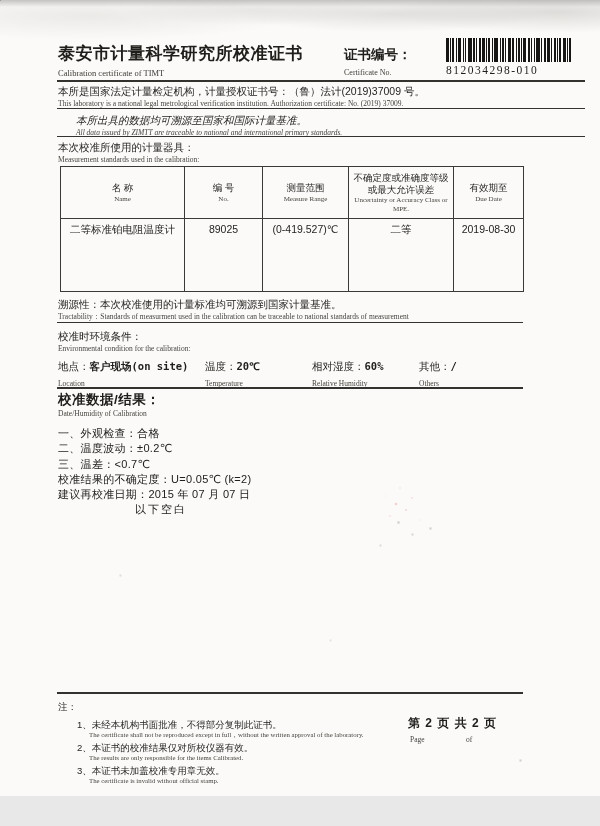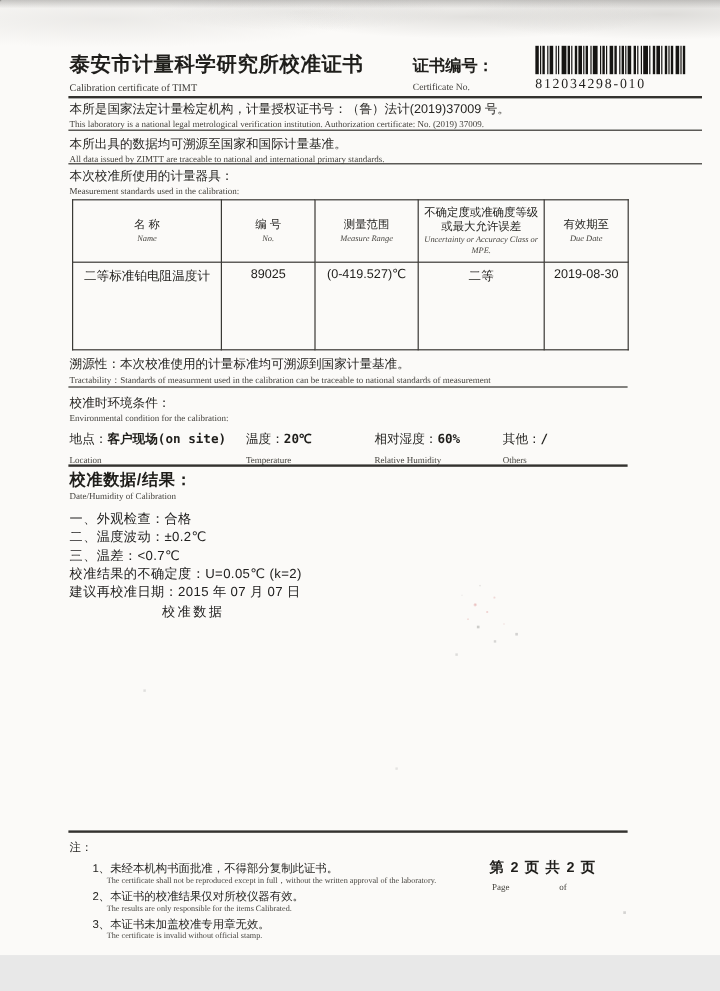--- a/index.html
+++ b/index.html
@@ -26,21 +26,21 @@
   .barcode{display:flex;align-items:stretch;height:24px;width:152px;overflow:hidden;}
   .barcode span{display:block;height:100%;flex:0 0 auto;}
   .barcode .bar{background:#161513;}
   .barcode .gap{background:transparent;}
   .barcode-num{font-family:"Liberation Serif","DejaVu Serif",serif;font-size:11.5px;letter-spacing:1.5px;color:#1f1e1b;margin-top:2px;}
   table.std{border-collapse:collapse;table-layout:fixed;width:463px;height:126px;}
   table.std,table.std td,table.std th{border:1.2px solid #3a3935;}
   table.std th{font-weight:normal;vertical-align:middle;padding:2px 1px;}
   table.std td{vertical-align:top;text-align:center;padding-top:4px;}
   .th-zh{font-size:9.5px;line-height:11.5px;color:#262522;}
-  .th-en{font-family:"Liberation Serif","DejaVu Serif",serif;font-size:7px;line-height:8.5px;color:#46443f;margin-top:1px;font-style:italic;}
+  .th-en{font-family:"Liberation Serif","DejaVu Serif",serif;font-size:7px;line-height:8.5px;color:#46443f;margin-top:1px;}
   .cell{font-size:10.5px;color:#1f1e1b;}
   .env-label{font-size:10.5px;color:#262522;}
   .env-value{font-family:"DejaVu Sans Mono","Liberation Mono",monospace;font-size:10.5px;font-weight:bold;color:#1f1e1b;}
   .results-title{font-size:13.5px;font-weight:bold;color:#1f1e1b;letter-spacing:.5px;}
   .result-line{font-size:11px;line-height:15.3px;color:#222120;letter-spacing:.3px;}
   .end-note{font-size:11px;color:#222120;margin-left:77px;letter-spacing:2px;}
   .note-zh{font-size:9.5px;line-height:11px;color:#262522;}
   .note-en{font-family:"Liberation Serif","DejaVu Serif",serif;font-size:6.8px;line-height:8px;color:#46443f;margin:1px 0 3px 12px;}
   .page-zh{font-size:12px;font-weight:bold;letter-spacing:1px;color:#1f1e1b;}
   .page-en{font-family:"Liberation Serif","DejaVu Serif",serif;font-size:7.5px;color:#46443f;}
@@ -157,21 +157,21 @@
     <div class="barcode-num">812034298-010</div>
   </div>
   <div class="hline" style="left:57px;top:80px;width:528px;height:2px;"></div>
 
   <div class="abs" style="left:58px;top:85px;width:520px;">
     <div class="zh">本所是国家法定计量检定机构，计量授权证书号：（鲁）法计(2019)37009 号。</div>
     <div class="en" style="margin-top:2px;">This laboratory is a national legal metrological verification institution. Authorization certificate: No. (2019) 37009.</div>
   </div>
   <div class="hline" style="left:57px;top:108px;width:528px;height:1.2px;"></div>
 
-  <div class="abs" style="left:58px;top:114px;width:520px;">
+  <div class="abs" style="left:76px;top:114px;width:520px;font-style:italic;">
     <div class="zh">本所出具的数据均可溯源至国家和国际计量基准。</div>
     <div class="en" style="margin-top:2px;">All data issued by ZIMTT are traceable to national and international primary standards.</div>
   </div>
   <div class="hline" style="left:57px;top:136px;width:528px;height:1.2px;"></div>
 
   <div class="abs" style="left:58px;top:141px;width:520px;">
     <div class="zh">本次校准所使用的计量器具：</div>
     <div class="en" style="margin-top:2px;">Measurement standards used in the calibration:</div>
   </div>
 
@@ -249,21 +249,21 @@
 
   <div class="abs" style="left:58px;top:391px;width:466px;">
     <div class="results-title">校准数据/结果：</div>
     <div class="en">Date/Humidity of Calibration</div>
     <div style="margin-top:8px;">
       <div class="result-line">一、外观检查：合格</div>
       <div class="result-line">二、温度波动：±0.2℃</div>
       <div class="result-line">三、温差：&lt;0.7℃</div>
       <div class="result-line">校准结果的不确定度：U=0.05℃ (k=2)</div>
       <div class="result-line">建议再校准日期：2015 年 07 月 07 日</div>
-      <div class="end-note">校准数据</div>
+      <div class="end-note">以下空白</div>
     </div>
   </div>
 
   <div class="stamp-remnant"></div>
   <div class="speckles"></div>
 
   <div class="hline" style="left:57px;top:692px;width:466px;height:1.6px;"></div>
   <div class="abs" style="left:58px;top:701px;width:360px;display:flex;">
     <div class="note-zh" style="flex:0 0 auto;">注：</div>
     <div style="flex:1;margin-top:18px;">

